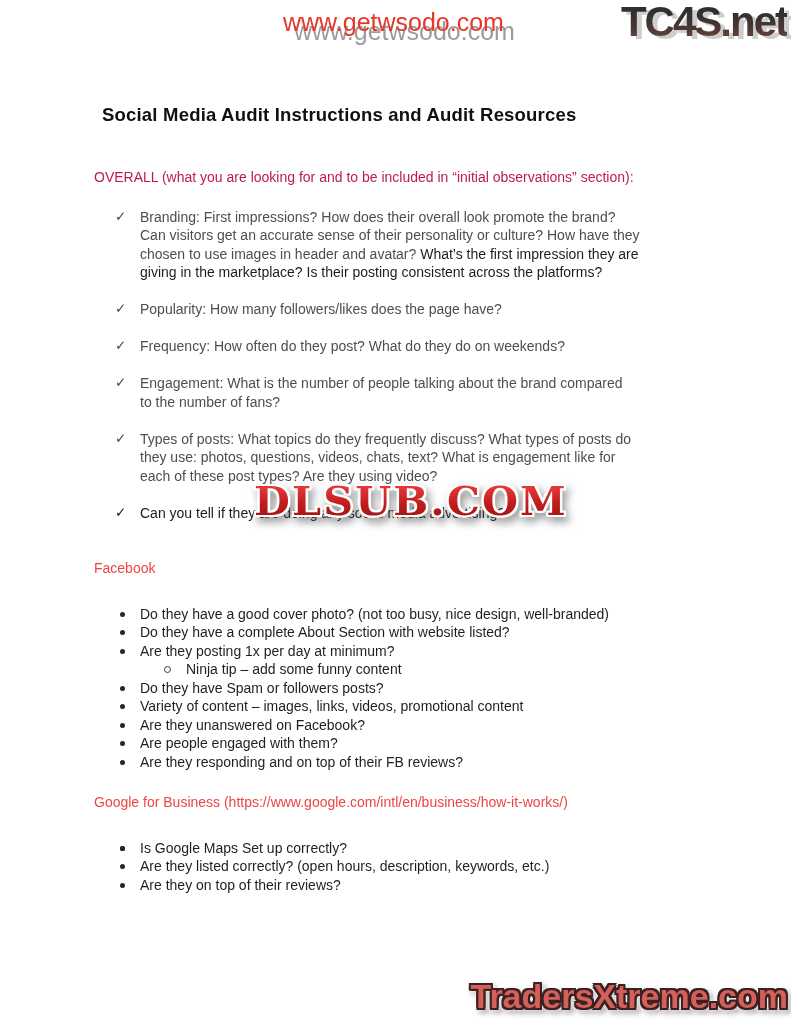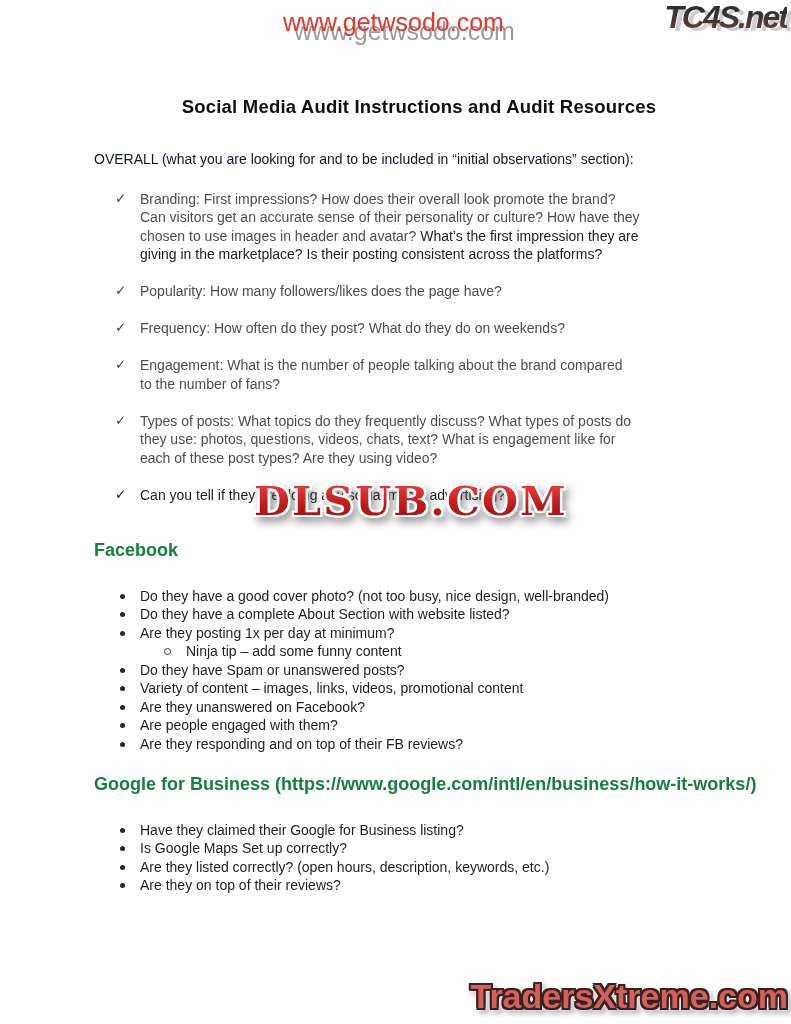--- a/index.html
+++ b/index.html
@@ -11,51 +11,50 @@
   
   .wm-url-echo{
     position:absolute;left:294px;top:17px;font-size:25px;color:#9c9c9c;
     z-index:1;white-space:nowrap;
   }
   .wm-url{
     position:absolute;left:283px;top:8px;font-size:25px;color:#e6372b;
     z-index:2;white-space:nowrap;
   }
   .wm-tc4s{
-    position:absolute;right:4px;top:1px;font-size:32px;font-weight:bold;
+    position:absolute;right:4px;top:1px;font-size:42px;font-weight:bold;
     letter-spacing:-2px;line-height:1;white-space:nowrap;
     background:linear-gradient(180deg,#2f2f2f 25%,#4a3833 65%,#75493f 100%);
     -webkit-background-clip:text;background-clip:text;color:transparent;
     filter:drop-shadow(5px 3px 0 rgba(165,165,165,.55));
     z-index:2;
-    font-style:italic;
   }
   
   .doc{
     position:absolute;left:94px;top:96px;width:650px;
     font-size:14px;line-height:18.5px;color:#4e4e50;z-index:3;
   }
   .title{
-    margin:0;font-size:18.5px;line-height:22px;font-weight:bold;color:#101010;
-    letter-spacing:.2px;white-space:nowrap;text-align:center;
+    margin:8px;font-size:18.5px;line-height:22px;font-weight:bold;color:#101010;
+    letter-spacing:.2px;white-space:nowrap;
   }
   .overall{
-    margin:32px 0 0 0;color:#0f172a;white-space:nowrap;
+    margin:42px 0 0 0;color:#be185d;white-space:nowrap;
   }
   ul{list-style:none;margin:0;padding:0;}
   .checklist{margin-top:21px;}
   .checklist li{position:relative;padding-left:46px;margin-bottom:18.5px;}
   .checklist li:last-child{margin-bottom:0;}
   .check{position:absolute;left:21px;top:0;font-size:13.5px;color:#4b4b4d;}
   .checklist li.dark .check{color:#222;}
   .t-gray,.t-dark{white-space:pre-line;text-align:center;}
   .t-dark{color:#1d1d1d;}
   .sec{
-    margin:37px 0 0 0;font-size:18px;font-weight:bold;line-height:18.5px;
-    color:#15803d;white-space:nowrap;
+    margin:37px 0 0 0;font-size:14px;font-weight:normal;line-height:18.5px;
+    color:#ef4444;white-space:nowrap;
   }
   .bullets{margin-top:27px;color:#1f1f1f;}
   .bullets li{position:relative;padding-left:46px;line-height:18.5px;}
   .bullets li.sub{padding-left:92px;}
   .dot{
     position:absolute;left:26px;top:7px;width:5px;height:5px;border-radius:50%;
     background:#262626;
   }
   .circle{
     position:absolute;left:70px;top:6px;width:5px;height:5px;border-radius:50%;
@@ -130,31 +129,31 @@
     </li>
   </ul>
 
   <h2 class="sec">Facebook</h2>
 
   <ul class="bullets">
     <li><span class="dot"></span><span>Do they have a good cover photo? (not too busy, nice design, well-branded)</span></li>
     <li><span class="dot"></span><span>Do they have a complete About Section with website listed?</span></li>
     <li><span class="dot"></span><span>Are they posting 1x per day at minimum?</span></li>
     <li class="sub"><span class="circle"></span><span>Ninja tip – add some funny content</span></li>
-    <li><span class="dot"></span><span>Do they have Spam or unanswered posts?</span></li>
+    <li><span class="dot"></span><span>Do they have Spam or followers posts?</span></li>
     <li><span class="dot"></span><span>Variety of content – images, links, videos, promotional content</span></li>
     <li><span class="dot"></span><span>Are they unanswered on Facebook?</span></li>
     <li><span class="dot"></span><span>Are people engaged with them?</span></li>
     <li><span class="dot"></span><span>Are they responding and on top of their FB reviews?</span></li>
   </ul>
 
   <h2 class="sec" style="margin-top:22px">Google for Business (https://www.google.com/intl/en/business/how-it-works/)</h2>
 
   <ul class="bullets">
-    <li><span class="dot"></span><span>Have they claimed their Google for Business listing?</span></li>
+    <li><span class="dot"></span></li>
     <li><span class="dot"></span><span>Is Google Maps Set up correctly?</span></li>
     <li><span class="dot"></span><span>Are they listed correctly? (open hours, description, keywords, etc.)</span></li>
     <li><span class="dot"></span><span>Are they on top of their reviews?</span></li>
   </ul>
 
 </main>
 
 <span class="wm-dlsub">DLSUB.COM</span>
 <span class="wm-traders">TradersXtreme.com</span>
 

